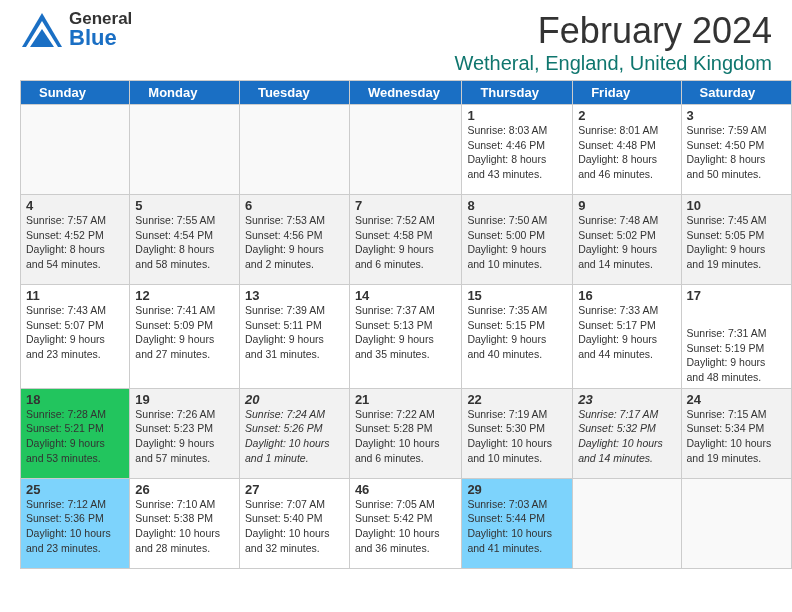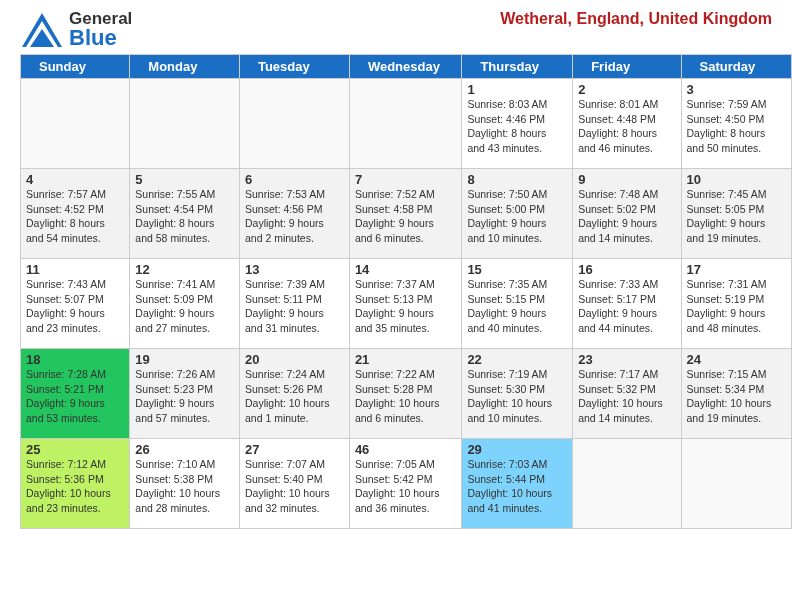--- a/index.html
+++ b/index.html
@@ -35,21 +35,22 @@
       <polygon points="22,2 42,36 2,36" fill="#1a6fc4"></polygon>
       <polygon points="22,10 38,36 6,36" fill="#fff"></polygon>
       <polygon points="22,18 34,36 10,36" fill="#1a6fc4"></polygon>
     </svg>
     <div class="logo-text">
       <span style="font-size:17px;font-weight:bold;color:#333;">General</span>
       <span style="font-size:22px;font-weight:bold;color:#1a6fc4;">Blue</span>
     </div>
   </div>
   <div class="title-area">
-    <div style="font-size:16px;color:#b91c1c;font-weight:bold;">Wetheral, England, United Kingdom</div>
+    <div style="font-size:36px;color:#333;font-weight:normal;">February 2024</div>
+    <div style="font-size:20px;color:#0f766e;">Wetheral, England, United Kingdom</div>
   </div>
 </div>
 
 <div class="calendar-wrapper">
   <table class="calendar">
     <thead>
       <tr id="header-row">
           <th>Sunday</th>
           <th>Monday</th>
           <th>Tuesday</th>
@@ -176,79 +177,79 @@
           </td>
           <td style="background: rgb(255, 255, 255);">
             <div class="day-number">16</div>
             <div class="day-info" style="white-space: pre-line;">Sunrise: 7:33 AM
 Sunset: 5:17 PM
 Daylight: 9 hours
 and 44 minutes.</div>
           </td>
           <td style="background: rgb(255, 255, 255);">
             <div class="day-number">17</div>
-            <div class="day-info" style="white-space: pre-line;">Sunrise: 7:31 AM
+            <div class="day-info" style="white-space: pre-line; margin-top: 23px;">Sunrise: 7:31 AM
 Sunset: 5:19 PM
 Daylight: 9 hours
 and 48 minutes.</div>
           </td>
         </tr>
         <tr>
           <td style="background: #22c55e;">
             <div class="day-number">18</div>
             <div class="day-info" style="white-space: pre-line;">Sunrise: 7:28 AM
 Sunset: 5:21 PM
 Daylight: 9 hours
 and 53 minutes.</div>
           </td>
           <td style="background: rgb(242, 242, 242);">
             <div class="day-number">19</div>
             <div class="day-info" style="white-space: pre-line;">Sunrise: 7:26 AM
 Sunset: 5:23 PM
 Daylight: 9 hours
 and 57 minutes.</div>
           </td>
-          <td style="background: rgb(242, 242, 242);">
+          <td style="background: rgb(242, 242, 242); font-style: italic;">
             <div class="day-number">20</div>
             <div class="day-info" style="white-space: pre-line;">Sunrise: 7:24 AM
 Sunset: 5:26 PM
 Daylight: 10 hours
 and 1 minute.</div>
           </td>
           <td style="background: rgb(242, 242, 242);">
             <div class="day-number">21</div>
             <div class="day-info" style="white-space: pre-line;">Sunrise: 7:22 AM
 Sunset: 5:28 PM
 Daylight: 10 hours
 and 6 minutes.</div>
           </td>
           <td style="background: rgb(242, 242, 242);">
             <div class="day-number">22</div>
             <div class="day-info" style="white-space: pre-line;">Sunrise: 7:19 AM
 Sunset: 5:30 PM
 Daylight: 10 hours
 and 10 minutes.</div>
           </td>
-          <td style="background: rgb(242, 242, 242);">
+          <td style="background: rgb(242, 242, 242); font-style: italic;">
             <div class="day-number">23</div>
             <div class="day-info" style="white-space: pre-line;">Sunrise: 7:17 AM
 Sunset: 5:32 PM
 Daylight: 10 hours
 and 14 minutes.</div>
           </td>
           <td style="background: rgb(242, 242, 242);">
             <div class="day-number">24</div>
             <div class="day-info" style="white-space: pre-line;">Sunrise: 7:15 AM
 Sunset: 5:34 PM
 Daylight: 10 hours
 and 19 minutes.</div>
           </td>
         </tr>
         <tr>
-          <td style="background: #bef264;">
+          <td style="background: #7dd3fc;">
             <div class="day-number">25</div>
             <div class="day-info" style="white-space: pre-line;">Sunrise: 7:12 AM
 Sunset: 5:36 PM
 Daylight: 10 hours
 and 23 minutes.</div>
           </td>
           <td style="background: rgb(255, 255, 255);">
             <div class="day-number">26</div>
             <div class="day-info" style="white-space: pre-line;">Sunrise: 7:10 AM
 Sunset: 5:38 PM

